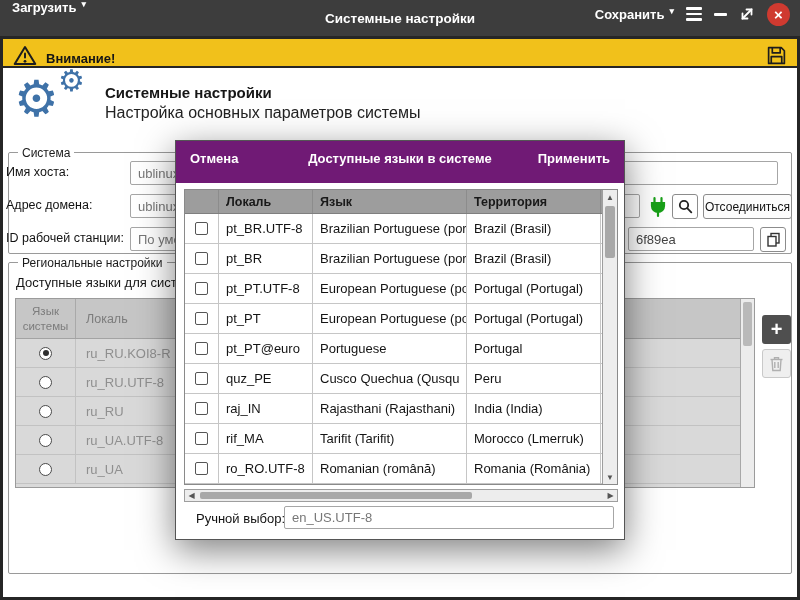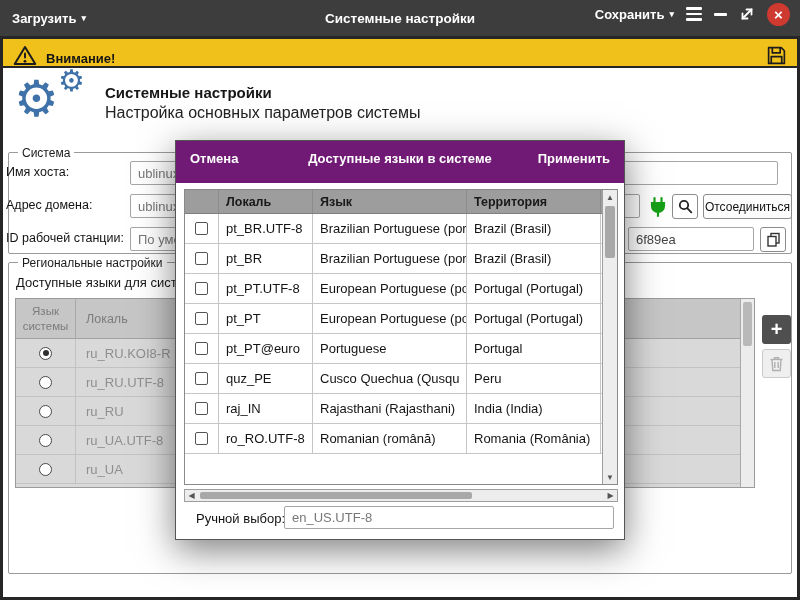--- a/index.html
+++ b/index.html
@@ -2,21 +2,21 @@
 <html><head>
 <meta charset="utf-8">
 <style>
   *{margin:0;padding:0;box-sizing:border-box}
   html,body{width:800px;height:600px}
   body{font-family:"Liberation Sans",sans-serif;background:#fff}
   .app{position:relative;width:800px;height:600px;background:#fff;overflow:hidden}
 
   
   .titlebar{position:absolute;left:0;top:0;width:800px;height:36px;background:#3d3d3d;color:#fff}
-  .tb-btn{display:flex;align-items:center;gap:5px;font-size:13px;font-weight:bold;cursor:pointer}
+  .tb-btn{display:flex;align-items:flex-start;gap:5px;font-size:13px;font-weight:bold;cursor:pointer}
   .tb-load{position:absolute;left:12px;top:0;height:36px}
   .tb-title{position:absolute;left:0;right:0;top:0;height:36px;display:flex;align-items:center;justify-content:center;font-size:13.5px;font-weight:bold}
   .tb-right{position:absolute;right:10px;top:0;height:28px;display:flex;align-items:center;gap:12px}
   .caret{font-size:9px;line-height:1}
   .hamburger{display:flex;flex-direction:column;gap:3px;cursor:pointer}
   .hamburger span{display:block;width:16px;height:2.5px;background:#fff;border-radius:1px}
   .min-bar{width:13px;height:3px;background:#fff;border-radius:1px;cursor:pointer}
   .close-btn{width:23px;height:23px;border-radius:50%;background:#cf3a30;color:#fff;display:flex;align-items:center;justify-content:center;font-size:15px;font-weight:bold;line-height:1;cursor:pointer}
 
   
@@ -309,20 +309,28 @@
               <span class="cb"></span>
             </div>
             <div class="c-loc">raj_IN</div>
             <div class="c-lang">Rajasthani (Rajasthani)</div>
             <div class="c-terr">India (India)</div>
           </div>
           <div class="mrow">
             <div class="c-check">
               <span class="cb"></span>
             </div>
+            <div class="c-loc">rif_MA</div>
+            <div class="c-lang">Tarifit (Tarifit)</div>
+            <div class="c-terr">Morocco (Lmerruk)</div>
+          </div>
+          <div class="mrow">
+            <div class="c-check">
+              <span class="cb"></span>
+            </div>
             <div class="c-loc">ro_RO.UTF-8</div>
             <div class="c-lang">Romanian (română)</div>
             <div class="c-terr">Romania (România)</div>
           </div>
         </div>
       <div class="mvscroll">
         <div class="sarrow up">▲</div>
         <div class="mvthumb"></div>
         <div class="sarrow down">▼</div>
       </div>

